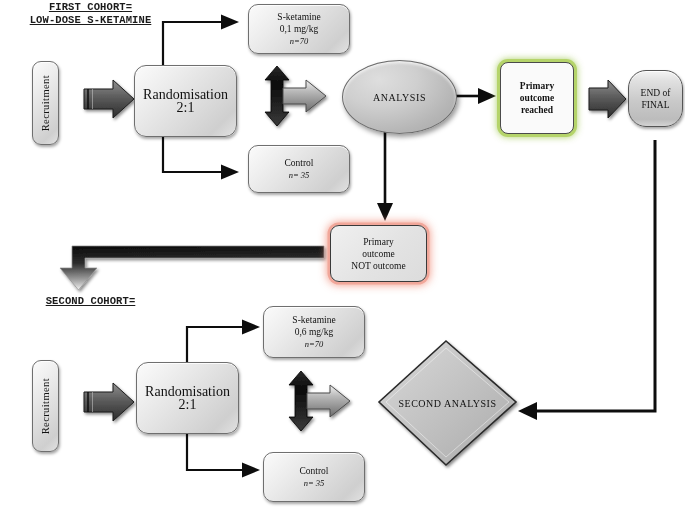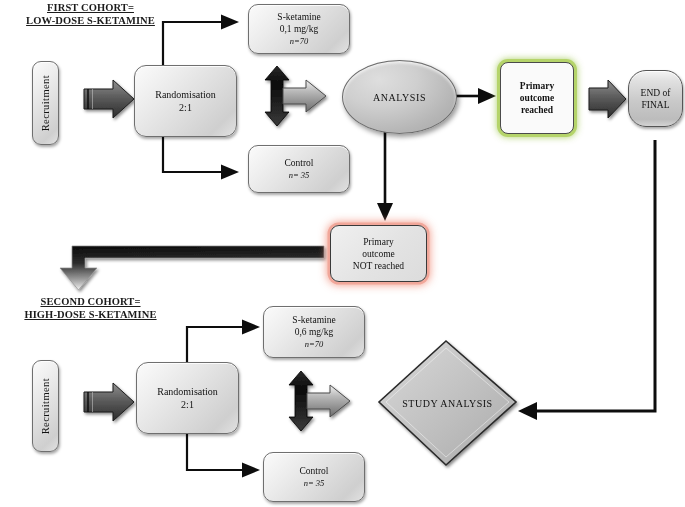--- a/index.html
+++ b/index.html
@@ -15,21 +15,21 @@
     position: relative;
     width: 685px;
     height: 507px;
     background: #ffffff;
     overflow: hidden;
   }
 
   
   .cohort-heading {
     position: absolute;
-    font-family: Liberation Serif, serif;
+    font-family: Liberation Mono, monospace;
     font-weight: bold;
     font-size: 10.5px;
     color: #1b1b1b;
     letter-spacing: 0.1px;
     line-height: 13px;
     text-align: center;
     white-space: nowrap;
   }
   .cohort-heading span {
     display: block;
@@ -62,21 +62,21 @@
   }
   .node.vertical .vtext {
     writing-mode: vertical-rl;
     transform: rotate(180deg);
     font-size: 10.5px;
     letter-spacing: 0.4px;
     white-space: nowrap;
   }
 
   
-  .node.big { font-size: 10px; line-height: 13px; border-radius: 12px; }
+  .node.big { font-size: 14px; line-height: 13px; border-radius: 12px; }
 
   
   .node.outcome-green {
     background: #fafafa;
     border: 1px solid #4a4a4a;
     border-radius: 8px;
     box-shadow: 0 0 0 3px #b5d46a, 0 0 7px 3px rgba(160, 200, 80, 0.85);
     font-weight: bold;
     font-size: 9.5px;
   }
@@ -293,27 +293,26 @@
     <span>
       <span class="t">END of</span>
       <span class="t">FINAL</span>
     </span>
   </div>
 
   <div class="node outcome-red" style="left:330px; top:225px; width:97px; height:57px;">
     <span>
       <span class="t">Primary</span>
       <span class="t">outcome</span>
-      <span class="t">NOT reached</span>
+      <span class="t">NOT outcome</span>
     </span>
   </div>
 
   <div class="cohort-heading" style="left:8px; top:295px; width:165px;">
     <span>SECOND COHORT=</span>
-    <span>HIGH-DOSE S-KETAMINE</span>
   </div>
 
   <div class="node vertical" style="left:32px; top:360px; width:27px; height:92px;">
     <span class="vtext">Recruitment</span>
   </div>
 
   <div class="node big" style="left:136px; top:362px; width:103px; height:72px;">
     <span>
       <span class="t">Randomisation</span>
       <span class="t">2:1</span>
@@ -331,19 +330,19 @@
   <div class="node" style="left:263px; top:452px; width:102px; height:50px;">
     <span>
       <span class="t">Control</span>
       <span class="t it">n= 35</span>
     </span>
   </div>
 
   <div class="diamond-wrap" style="left:379px; top:341px; width:137px; height:124px;">
     <div class="diamond-label">
       <span>
-        <span class="t">STUDY</span>
+        <span class="t">SECOND</span>
         <span class="t">ANALYSIS</span>
       </span>
     </div>
   </div>
 
 </div>
 
 </body></html>

